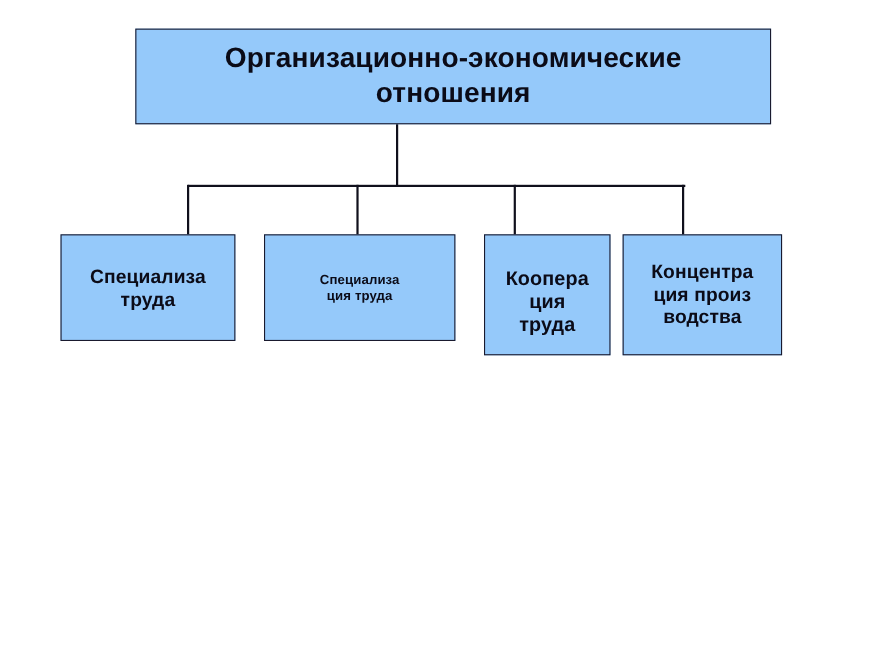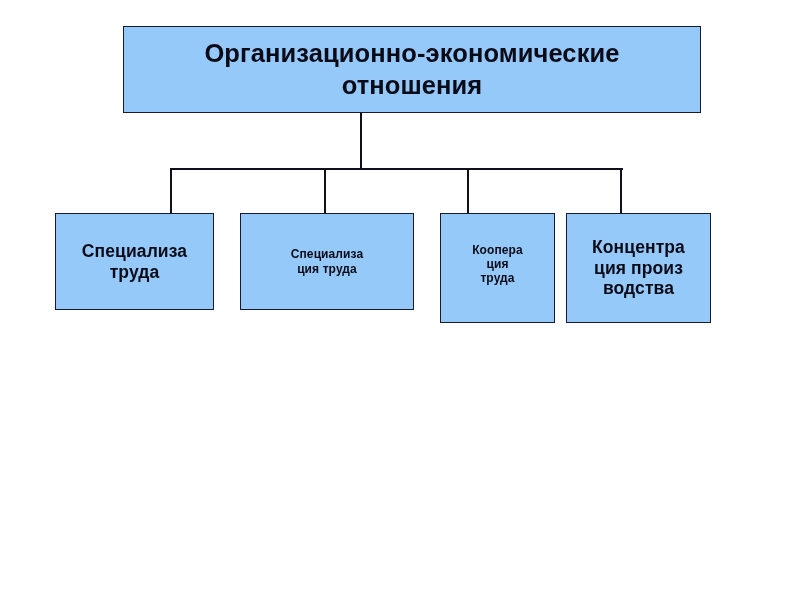--- a/index.html
+++ b/index.html
@@ -61,21 +61,21 @@
     top: 213px;
     width: 174px;
     height: 97px;
     font-size: 12px;
   }
   #node-2 {
     left: 440px;
     top: 213px;
     width: 115px;
     height: 110px;
-    font-size: 12px;
+    font-size: 18px;
     align-items: flex-start;
     padding-top: 29px;
   }
   #node-3 {
     left: 566px;
     top: 213px;
     width: 145px;
     height: 110px;
     font-size: 17.5px;
     align-items: flex-start;

